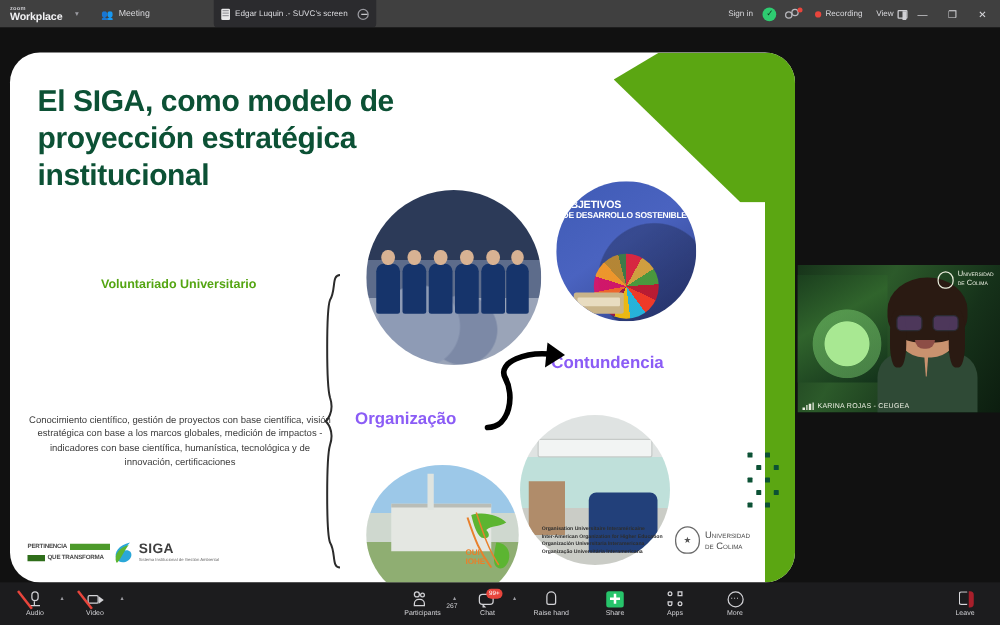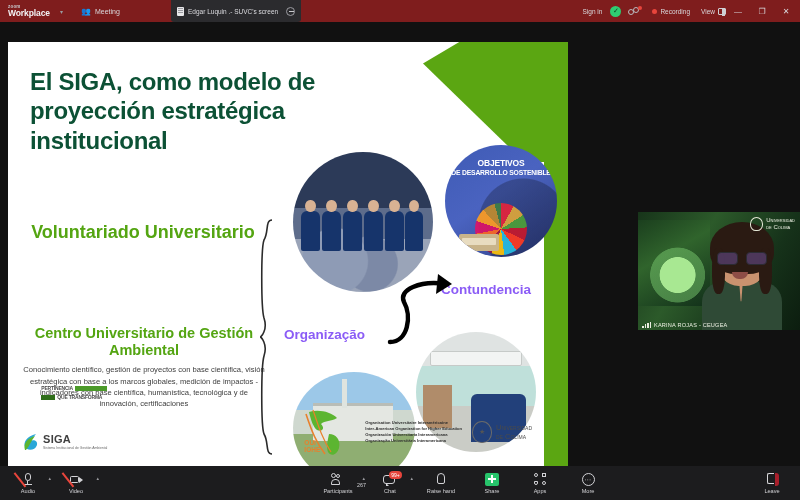--- a/index.html
+++ b/index.html
@@ -1,21 +1,21 @@
 <!DOCTYPE html>
 <html><head>
 <meta charset="utf-8">
 <style>
   * { box-sizing: border-box; margin:0; padding:0; }
   html,body { width:800px; height:500px; overflow:hidden; background:#1a1a1a;
     font-family:"Liberation Sans", sans-serif; }
 
   
   .topbar { position:absolute; left:0; top:0; width:800px; height:22px;
-    background:#7f1d1d; display:flex; align-items:center; }
+    background:#404040; display:flex; align-items:center; }
   .tb-logo { margin-left:8px; line-height:1; }
   .tb-logo .zoom-word { font-size:4.5px; color:#c9c9cd; letter-spacing:.2px; display:block; font-weight:700;}
   .tb-logo .wp-word { font-size:8.5px; color:#f2f2f4; font-weight:700; letter-spacing:-.1px; display:block;}
   .tb-chev { margin-left:10px; color:#9a9aa0; font-size:6px; }
   .tb-meeting { display:flex; align-items:center; margin-left:18px; gap:4px; }
   .tb-meeting .gi { color:#d8d8dc; font-size:8px; }
   .tb-meeting .lb { color:#d8d8dc; font-size:7px; }
   .share-tab { position:absolute; left:171px; top:0; height:22px; width:130px;
     background:#2b2b2e; border-radius:0 0 3px 3px; display:flex; align-items:center;
     gap:4px; padding:0 6px; }
@@ -41,40 +41,40 @@
   .tb-view { display:flex; align-items:center; gap:3px; margin-left:11px; }
   .tb-view .vl { color:#d8d8dc; font-size:6.5px; }
   .tb-view .vi { width:8px; height:7px; border:1px solid #cfcfd3; border-radius:1px; position:relative;}
   .tb-view .vi:after{content:"";position:absolute;right:0;top:0;width:3px;height:7px;background:#cfcfd3;}
   .wc { width:24px; height:22px; display:flex; align-items:center; justify-content:center;
     color:#d8d8dc; font-size:8px; }
   .wc.close { margin-right:2px; }
 
   
   .stage { position:absolute; left:0; top:22px; width:800px; height:444px; background:#111; }
-  .slide { position:absolute; left:8px; top:20px; width:560px; height:424px;
-    background:#ffffff; overflow:hidden; }
+  .slide { position:absolute; left:8px; top:20px; width:628px; height:424px;
+    background:#ffffff; overflow:hidden;border-radius:24px; }
   .g-shape { position:absolute; top:0; right:0; width:145px; height:120px;
     background:#5ba612; clip-path:polygon(25% 0, 100% 0, 100% 100%, 70% 100%, 0 18%); }
   .g-bar { position:absolute; right:0; top:118px; width:24px; height:306px; background:#5ba612; }
 
   .slide-title { position:absolute; left:22px; top:25px; width:330px;
     font-size:24px; font-weight:700; line-height:1.22; color:#0c5135; letter-spacing:-.3px; }
 
   .blk { position:absolute; text-align:center; }
   .blk1 { left:20px; top:180px; width:230px; }
   .blk2 { left:12px; top:283px; width:248px; }
   .blk-h { color:#54a512; font-weight:700; line-height:1.18; }
-  .blk1 .blk-h { font-size:18px; }
+  .blk1 .blk-h { font-size:10px; }
   .blk2 .blk-h { font-size:14.5px; }
   .blk-p { color:#3c3c3c; font-size:7.6px; line-height:1.5; margin-top:5px; }
 
   .brace { position:absolute; left:252px; top:176px; width:14px; height:238px; }
 
-  .ph { position:absolute; border-radius:50%; overflow:hidden;text-align:center; }
+  .ph { position:absolute; border-radius:50%; overflow:hidden; }
   .ph-team { left:285px; top:110px; width:140px; height:140px;
     background:
       radial-gradient(circle at 30% 78%, #8e9bb5 0 22%, transparent 23%),
       radial-gradient(circle at 55% 80%, #7c89a6 0 20%, transparent 21%),
       linear-gradient(#2c3a58 0 40%, #5d6c8b 40% 62%, #9aa4b8 62% 100%); }
   .ph-team .row { position:absolute; left:0; right:0; top:42%; height:40%; }
   .ph-team .p { position:absolute; top:0; width:13%; height:72%; background:#16346b;
     border-radius:6px 6px 2px 2px; }
   .ph-team .p:before{content:"";position:absolute;left:22%;top:-26%;width:56%;height:30%;
     background:#d8b293;border-radius:50%;}
@@ -110,21 +110,21 @@
   .ph-bldg .st { position:absolute; left:40%; top:6%; width:5px; height:26%; background:#dfe4df; }
 
   .lab { position:absolute; color:#8b5cf6; font-weight:700; }
   .lab-conv { left:276px; top:285px; font-size:13.5px; }
   .lab-cont { left:433px; top:240px; font-size:13.5px; }
 
   .arrow { position:absolute; left:378px; top:228px; width:90px; height:80px; }
   .dots { position:absolute; left:588px; top:318px; width:34px; height:46px; }
   .dots i { position:absolute; width:3.5px; height:3.5px; background:#0c5135; border-radius:.5px; }
 
-  .logos-l { position:absolute; left:14px; bottom:14px; display:flex; align-items:flex-end; gap:32px;flex-direction:column; }
+  .logos-l { position:absolute; left:14px; bottom:14px; display:flex; align-items:flex-start; gap:2px; }
   .pert { width:66px; }
   .pert .l1,.pert .l2 { display:flex; align-items:center; gap:2px; height:8px; }
   .pert .l2 { margin-top:1px; }
   .pert .w { font-size:5px; font-weight:700; color:#4a4a4a; letter-spacing:-.2px; }
   .pert .bar { height:5px; background:#4c9a2a; flex:1; }
   .pert .bar.dk { background:#2f6e1a; }
   .siga-l { display:flex; align-items:center; gap:4px; }
   .siga-leaf { width:17px; height:19px; position:relative; }
   .siga-tx .s-big { font-size:11px; font-weight:800; color:#3f3f3f; letter-spacing:.3px; line-height:1;}
   .siga-tx .s-sm { font-size:3.4px; color:#6a6a6a; line-height:1.25; margin-top:1px; }
@@ -276,21 +276,20 @@
   <div class="slide">
     <div class="g-shape"></div>
     <div class="g-bar"></div>
 
     <div class="slide-title">El SIGA, como modelo de proyección estratégica institucional</div>
 
     <div class="blk blk1">
       <div class="blk-h">Voluntariado Universitario</div>
     </div>
     <div class="blk blk2">
-      <div class="blk-h">Centro Universitario de Gestión Ambiental</div>
       <div class="blk-p">Conocimiento científico, gestión de proyectos con base científica, visión estratégica con base a los marcos globales, medición de impactos -  indicadores con base científica, humanística, tecnológica y de innovación, certificaciones</div>
     </div>
 
     <svg class="brace" viewBox="0 0 14 238">
       <path d="M12 2 C5 2 9 14 4 22 C1 30 1 90 4 100 C8 112 1 119 0 119 C1 119 8 126 4 138
                C1 148 1 208 4 216 C9 224 5 236 12 236" fill="none" stroke="#2b2b2b" stroke-width="1.6"></path>
     </svg>
 
     <div class="ph ph-team">
       <div class="row">

